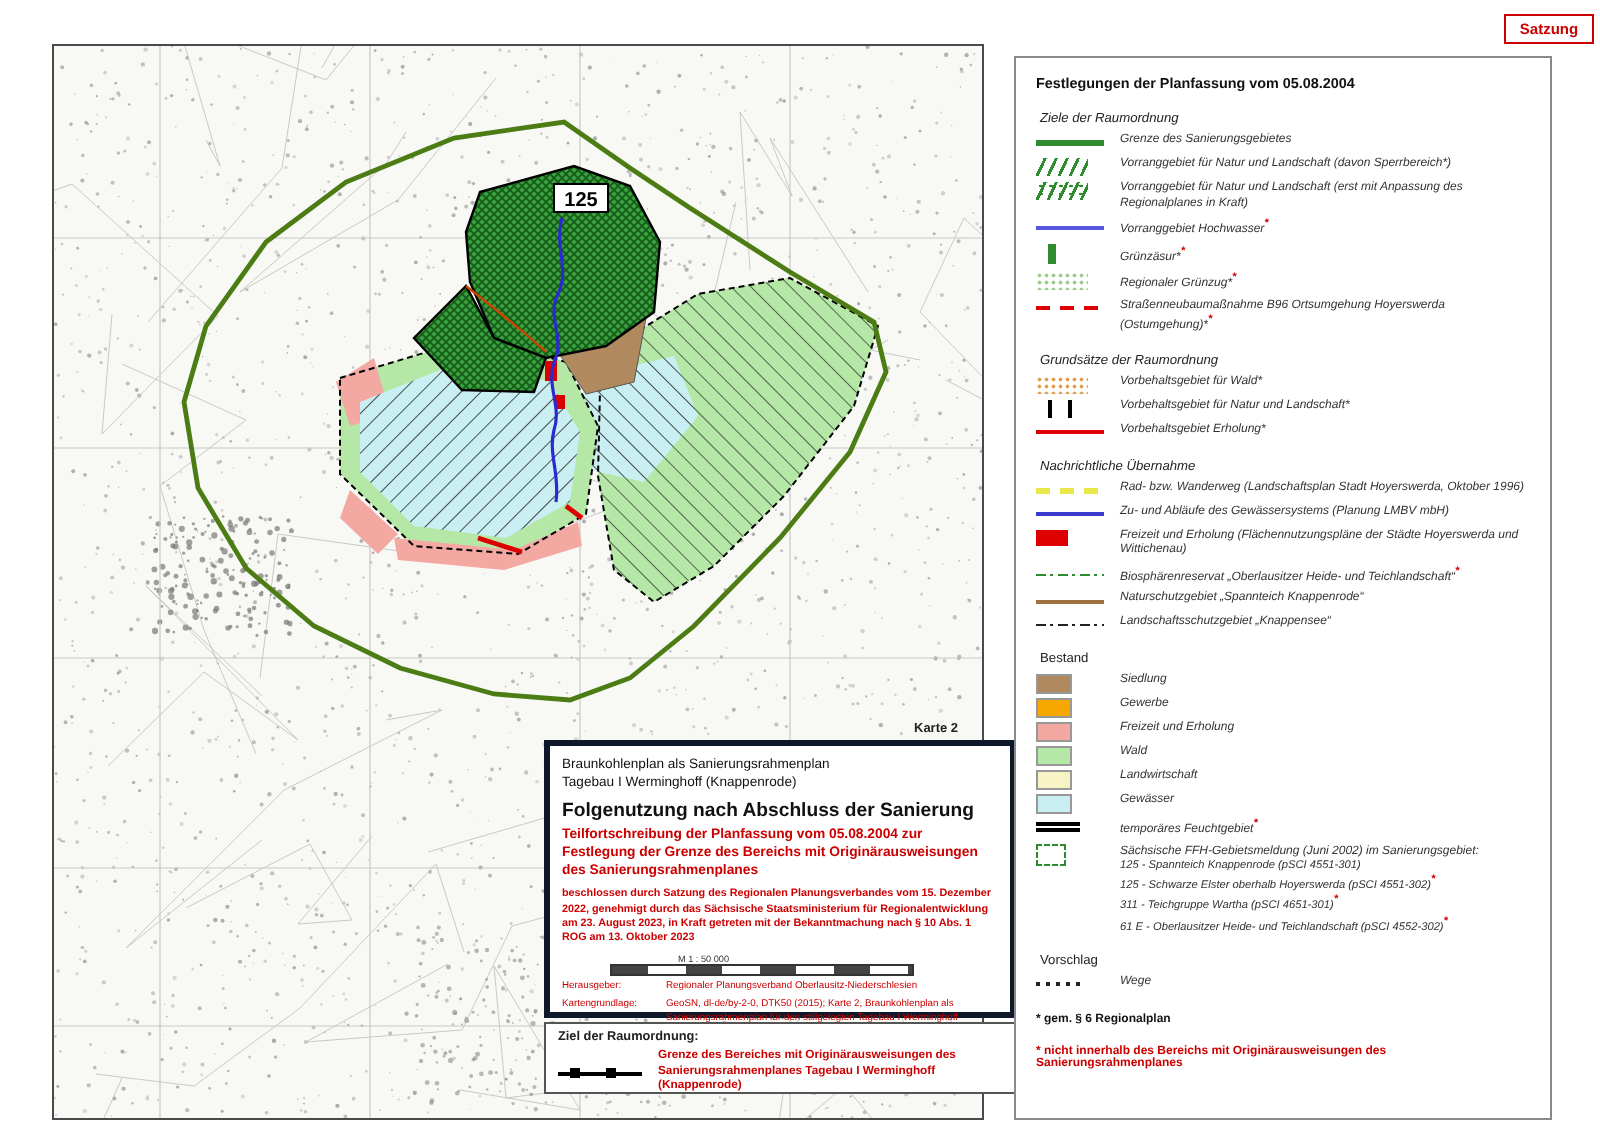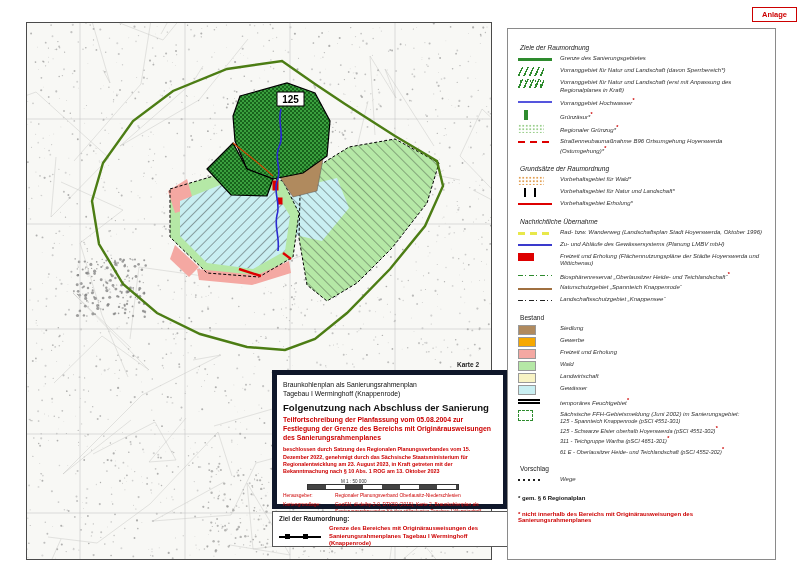--- a/index.html
+++ b/index.html
@@ -51,21 +51,21 @@
   .dots-orange{width:26px;height:9px;background:radial-gradient(#e2a055 0.9px,transparent 1.1px);background-size:3.5px 3.5px;}
   .bars-black{width:8px;height:9px;border-left:2px solid #000;border-right:2px solid #000;margin-left:6px;}
   .rect-red{width:16px;height:8px;background:#dd0000;}
   .dbl-line{width:22px;height:5px;border-top:2px solid #000;border-bottom:2px solid #000;box-sizing:border-box;}
   .ffh-box{width:15px;height:11px;border:1.6px dashed #2e8b2e;box-sizing:border-box;margin-top:1px;}
   .swatch{width:16px;height:8px;border:0.5px solid #999;}
   
   .karte-label{position:absolute;left:455px;top:361px;font-size:6.5px;font-weight:bold;color:#222;background:#f8f8f5;padding:0 2px;}
   .title-box{
     position:absolute;left:272px;top:370px;width:236px;height:139px;
-    background:#fff;border:5px solid #0f172a;box-sizing:border-box;
+    background:#fff;border:3px solid #0f172a;box-sizing:border-box;
     padding:5px 6px 2px 6px;
   }
   .tb-line{font-size:6.8px;color:#111;line-height:1.35;}
   .tb-heading{font-size:9.6px;font-weight:bold;color:#111;margin:4px 0 3px 0;}
   .tb-sub{font-size:6.9px;font-weight:bold;color:#cc0000;line-height:1.3;margin-bottom:3px;}
   .tb-decree{font-size:5.4px;font-weight:bold;color:#cc0000;line-height:1.35;margin-bottom:4px;}
   .tb-scale-wrap{text-align:left;margin:2px 0 3px 24px;}
   .tb-scale-label{font-size:4.6px;color:#333;margin-left:34px;}
   .tb-scalebar{width:150px;height:4px;border:1px solid #333;
      background:repeating-linear-gradient(90deg,#444 0 18px,#fff 18px 37px);}
@@ -2664,21 +2664,21 @@
     <polygon points="255,38 288,61 318,81 368,113 410,138 416,163 398,203 363,246 320,290 288,316 258,327 220,324 173,311 130,290 96,261 72,221 65,178 76,140 106,98 146,68 200,46" fill="none" stroke="#4c7d14" stroke-width="2.4"></polygon>
 
     <g>
       <rect x="250" y="69" width="27" height="14" fill="#fff" stroke="#000" stroke-width="1"></rect>
       <text x="263.5" y="80" text-anchor="middle" font-size="10" font-weight="bold" fill="#000" font-family="Liberation Sans, sans-serif">125</text>
     </g>
   </svg>
 </div>
 
 <div class="anlage-box">
-  <span>Anlage</span>
+  <span>Satzung</span>
 </div>
 
 <div class="karte-label">Karte 2</div>
 
 <div class="title-box">
   <div class="tb-line">Braunkohlenplan als Sanierungsrahmenplan</div>
   <div class="tb-line">Tagebau I Werminghoff (Knappenrode)</div>
   <div class="tb-heading">Folgenutzung nach Abschluss der Sanierung</div>
   <div class="tb-sub">Teilfortschreibung der Planfassung vom 05.08.2004 zur Festlegung der Grenze des Bereichs mit Originärausweisungen des Sanierungsrahmenplanes</div>
   <div class="tb-decree">beschlossen durch Satzung des Regionalen Planungsverbandes vom 15. Dezember 2022, genehmigt durch das Sächsische Staatsministerium für Regionalentwicklung am 23. August 2023, in Kraft getreten mit der Bekanntmachung nach § 10 Abs. 1 ROG am 13. Oktober 2023</div>
@@ -2702,20 +2702,21 @@
     <span class="ziel-sym">
       <i class="line"></i>
         <i class="sq" style="left:6px"></i>
         <i class="sq" style="left:24px"></i>
     </span>
     <span class="ziel-text">Grenze des Bereiches mit Originärausweisungen des Sanierungsrahmenplanes Tagebau I Werminghoff (Knappenrode)</span>
   </div>
 </div>
 
 <div class="legend">
+  <div class="legend-title">Festlegungen der Planfassung vom 05.08.2004</div>
   <div id="legend-sections">
       <div class="lg-section">
         <div class="lg-heading">Ziele der Raumordnung</div>
         <div class="lg-row">
           <span class="sym">
             <i class="ln" style="background: rgb(46, 139, 46); height: 3px;"></i>
           </span>
           <span class="lg-label">Grenze des Sanierungsgebietes</span>
         </div>
         <div class="lg-row">

